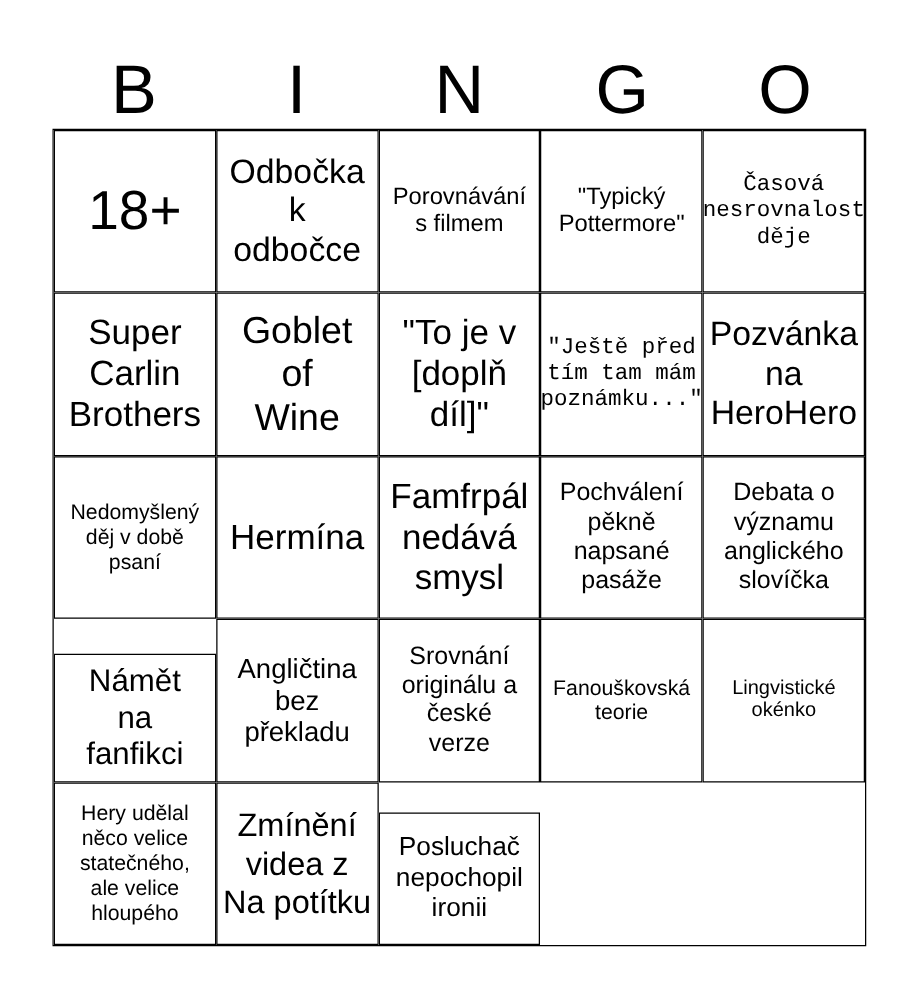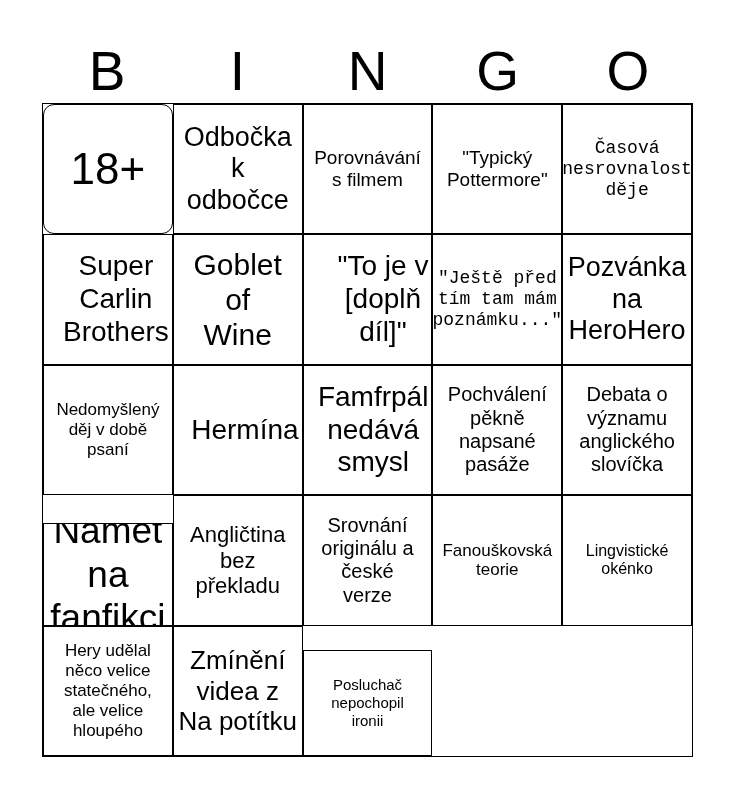--- a/index.html
+++ b/index.html
@@ -60,30 +60,30 @@
   }
   .cell span {
     white-space: pre-line;
     line-height: 1.17;
     color: #000000;
   }
   .fs17 { font-size: 17px; }
   .fs18 { font-size: 18px; font-family: Liberation Mono, monospace; }
   .fs19 { font-size: 19px; }
   .fs20 { font-size: 20px; }
-  .fs21 { font-size: 15px; margin-top: 24px; }
+  .fs21 { font-size: 21px; margin-top: 24px; }
   .fs22 { font-size: 22px; }
   .fs23 { font-size: 16px; }
   .fs24 { font-size: 24px; }
   .fs26 { font-size: 26px; }
   .fs27 { font-size: 27px; }
-  .fs28 { font-size: 28px; justify-content: flex-end; }
-  .fs29 { font-size: 37px; margin-top: 28px; }
+  .fs28 { font-size: 28px; }
+  .fs29 { font-size: 25px; margin-top: 28px; }
   .fs30 { font-size: 30px; align-items: center; }
-  .fs44 { font-size: 44px; border-radius: 11px; }
+  .fs44 { font-size: 44px; }
 </style>
 </head>
 <body>
 
 <div class="page">
 
   <div class="bingo-title">
     <div class="letter">B</div>
     <div class="letter">I</div>
     <div class="letter">N</div>

